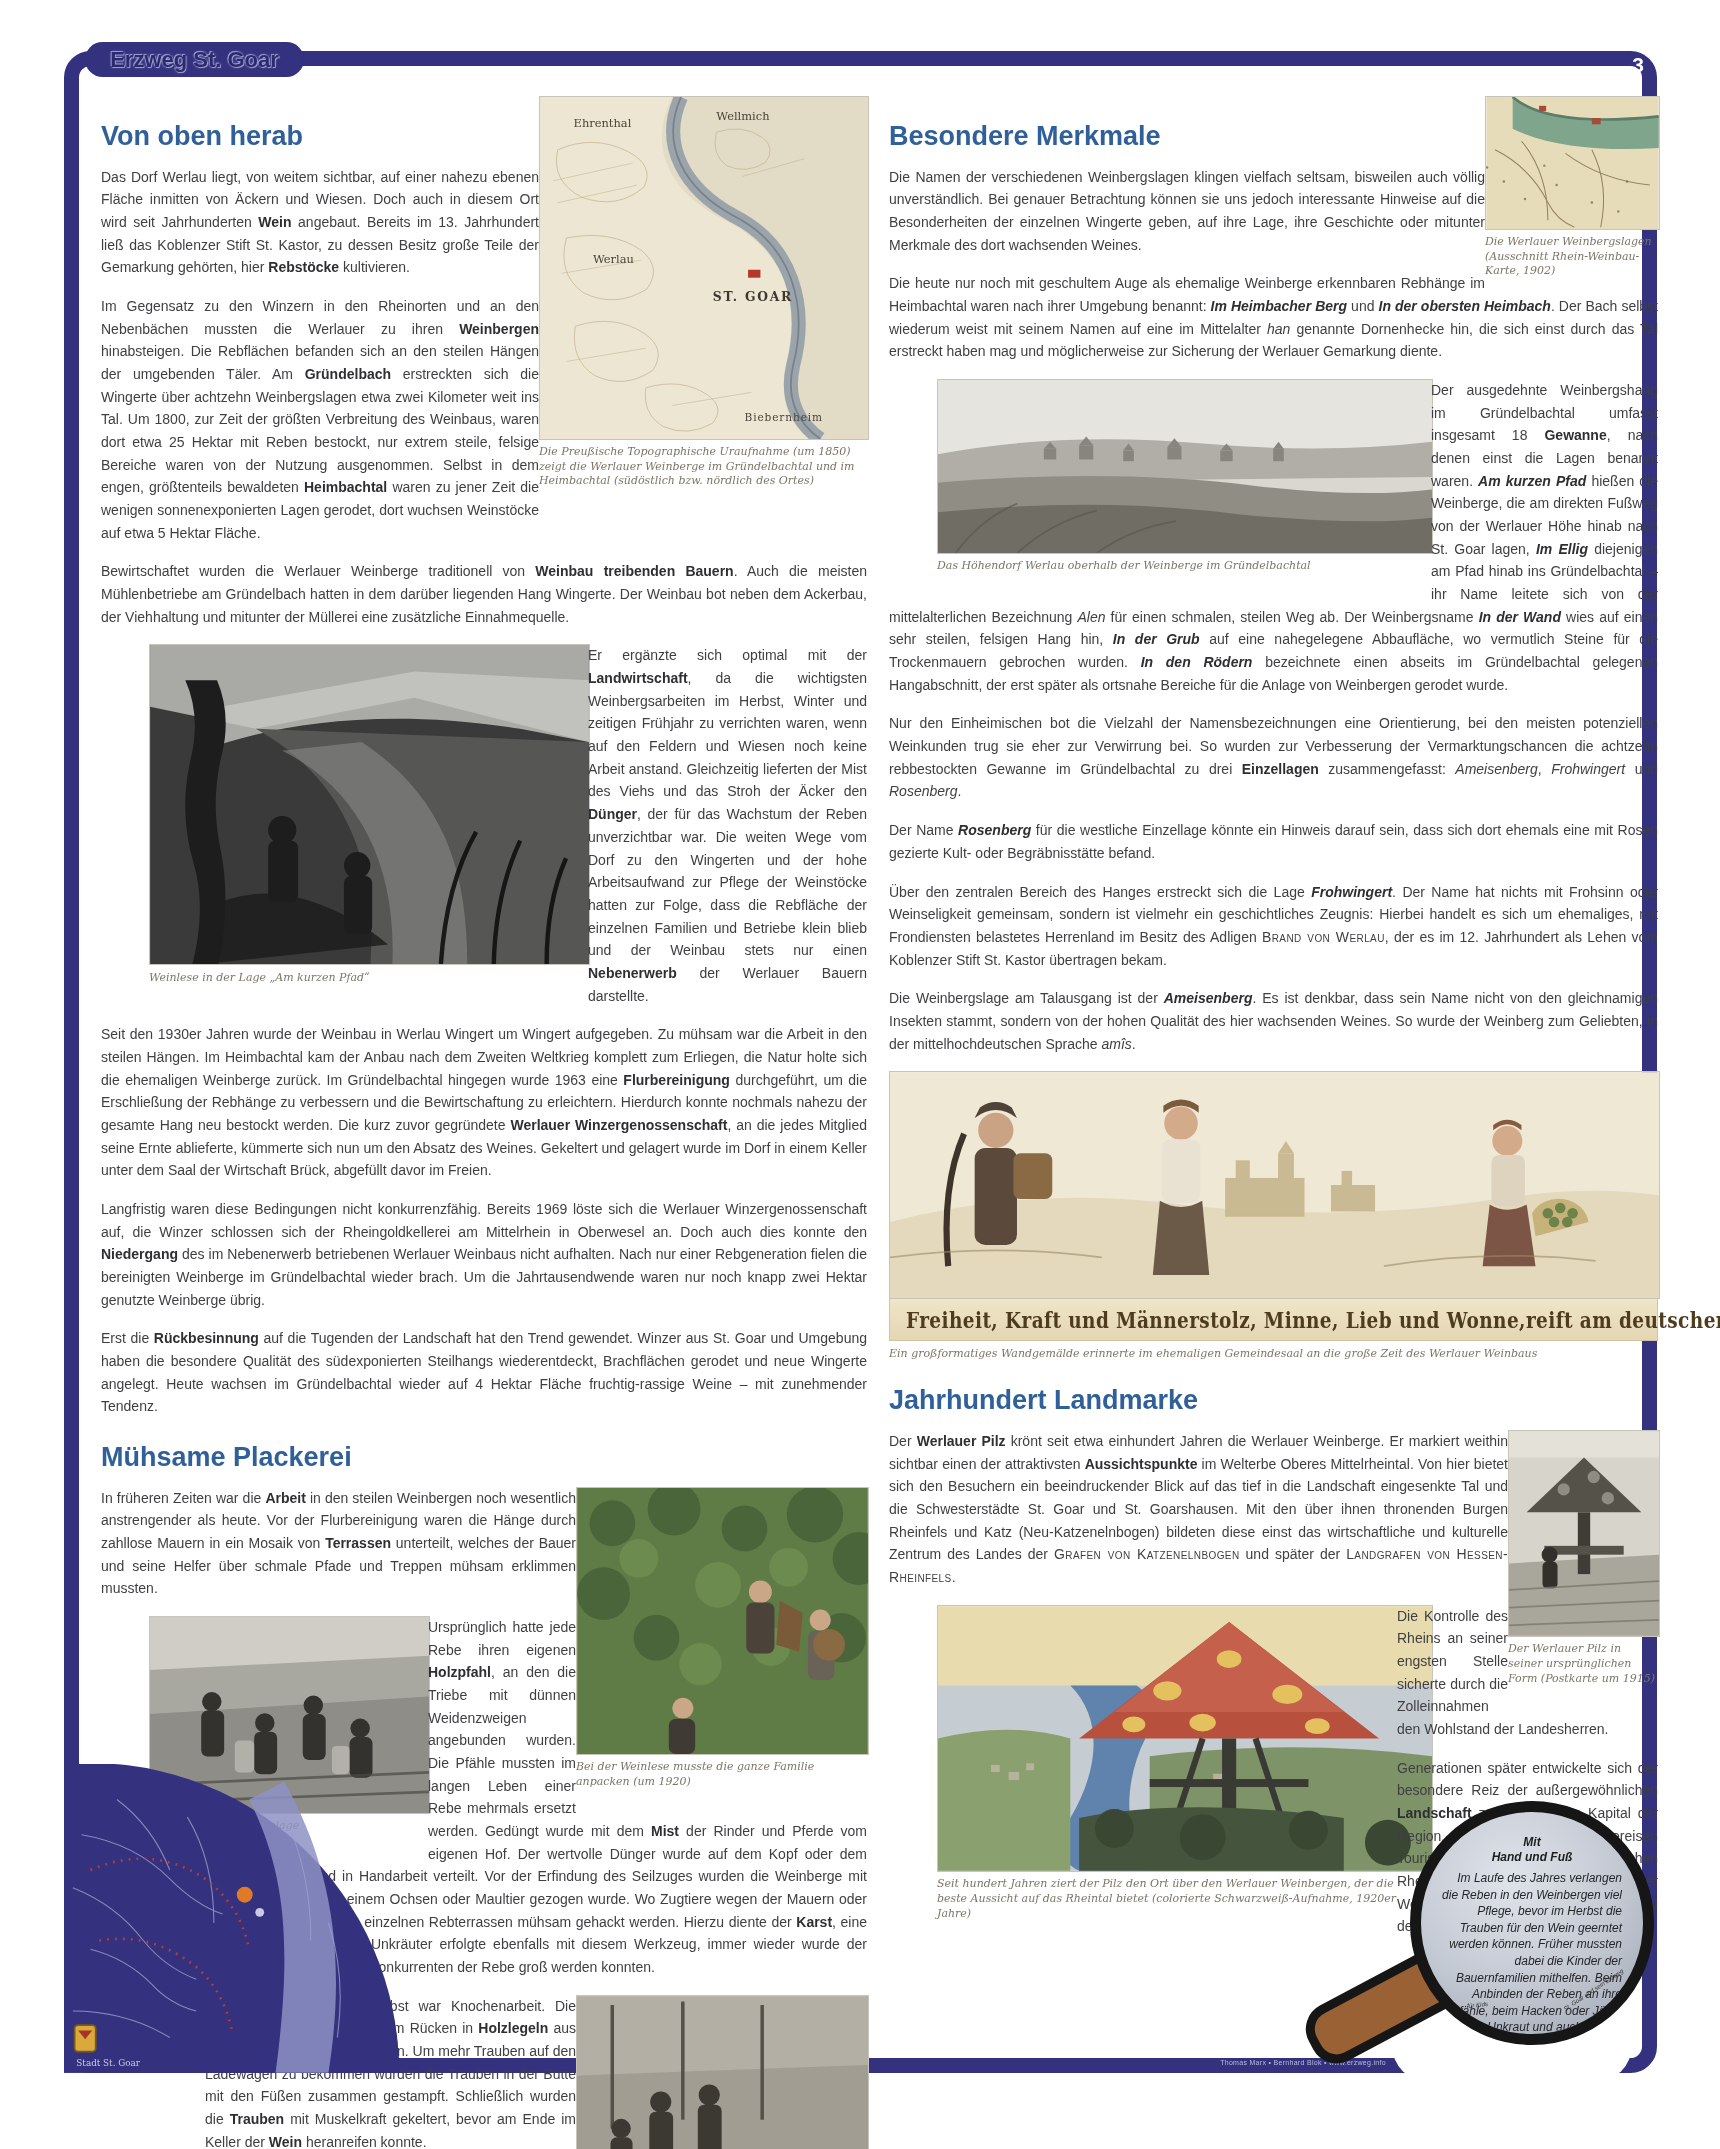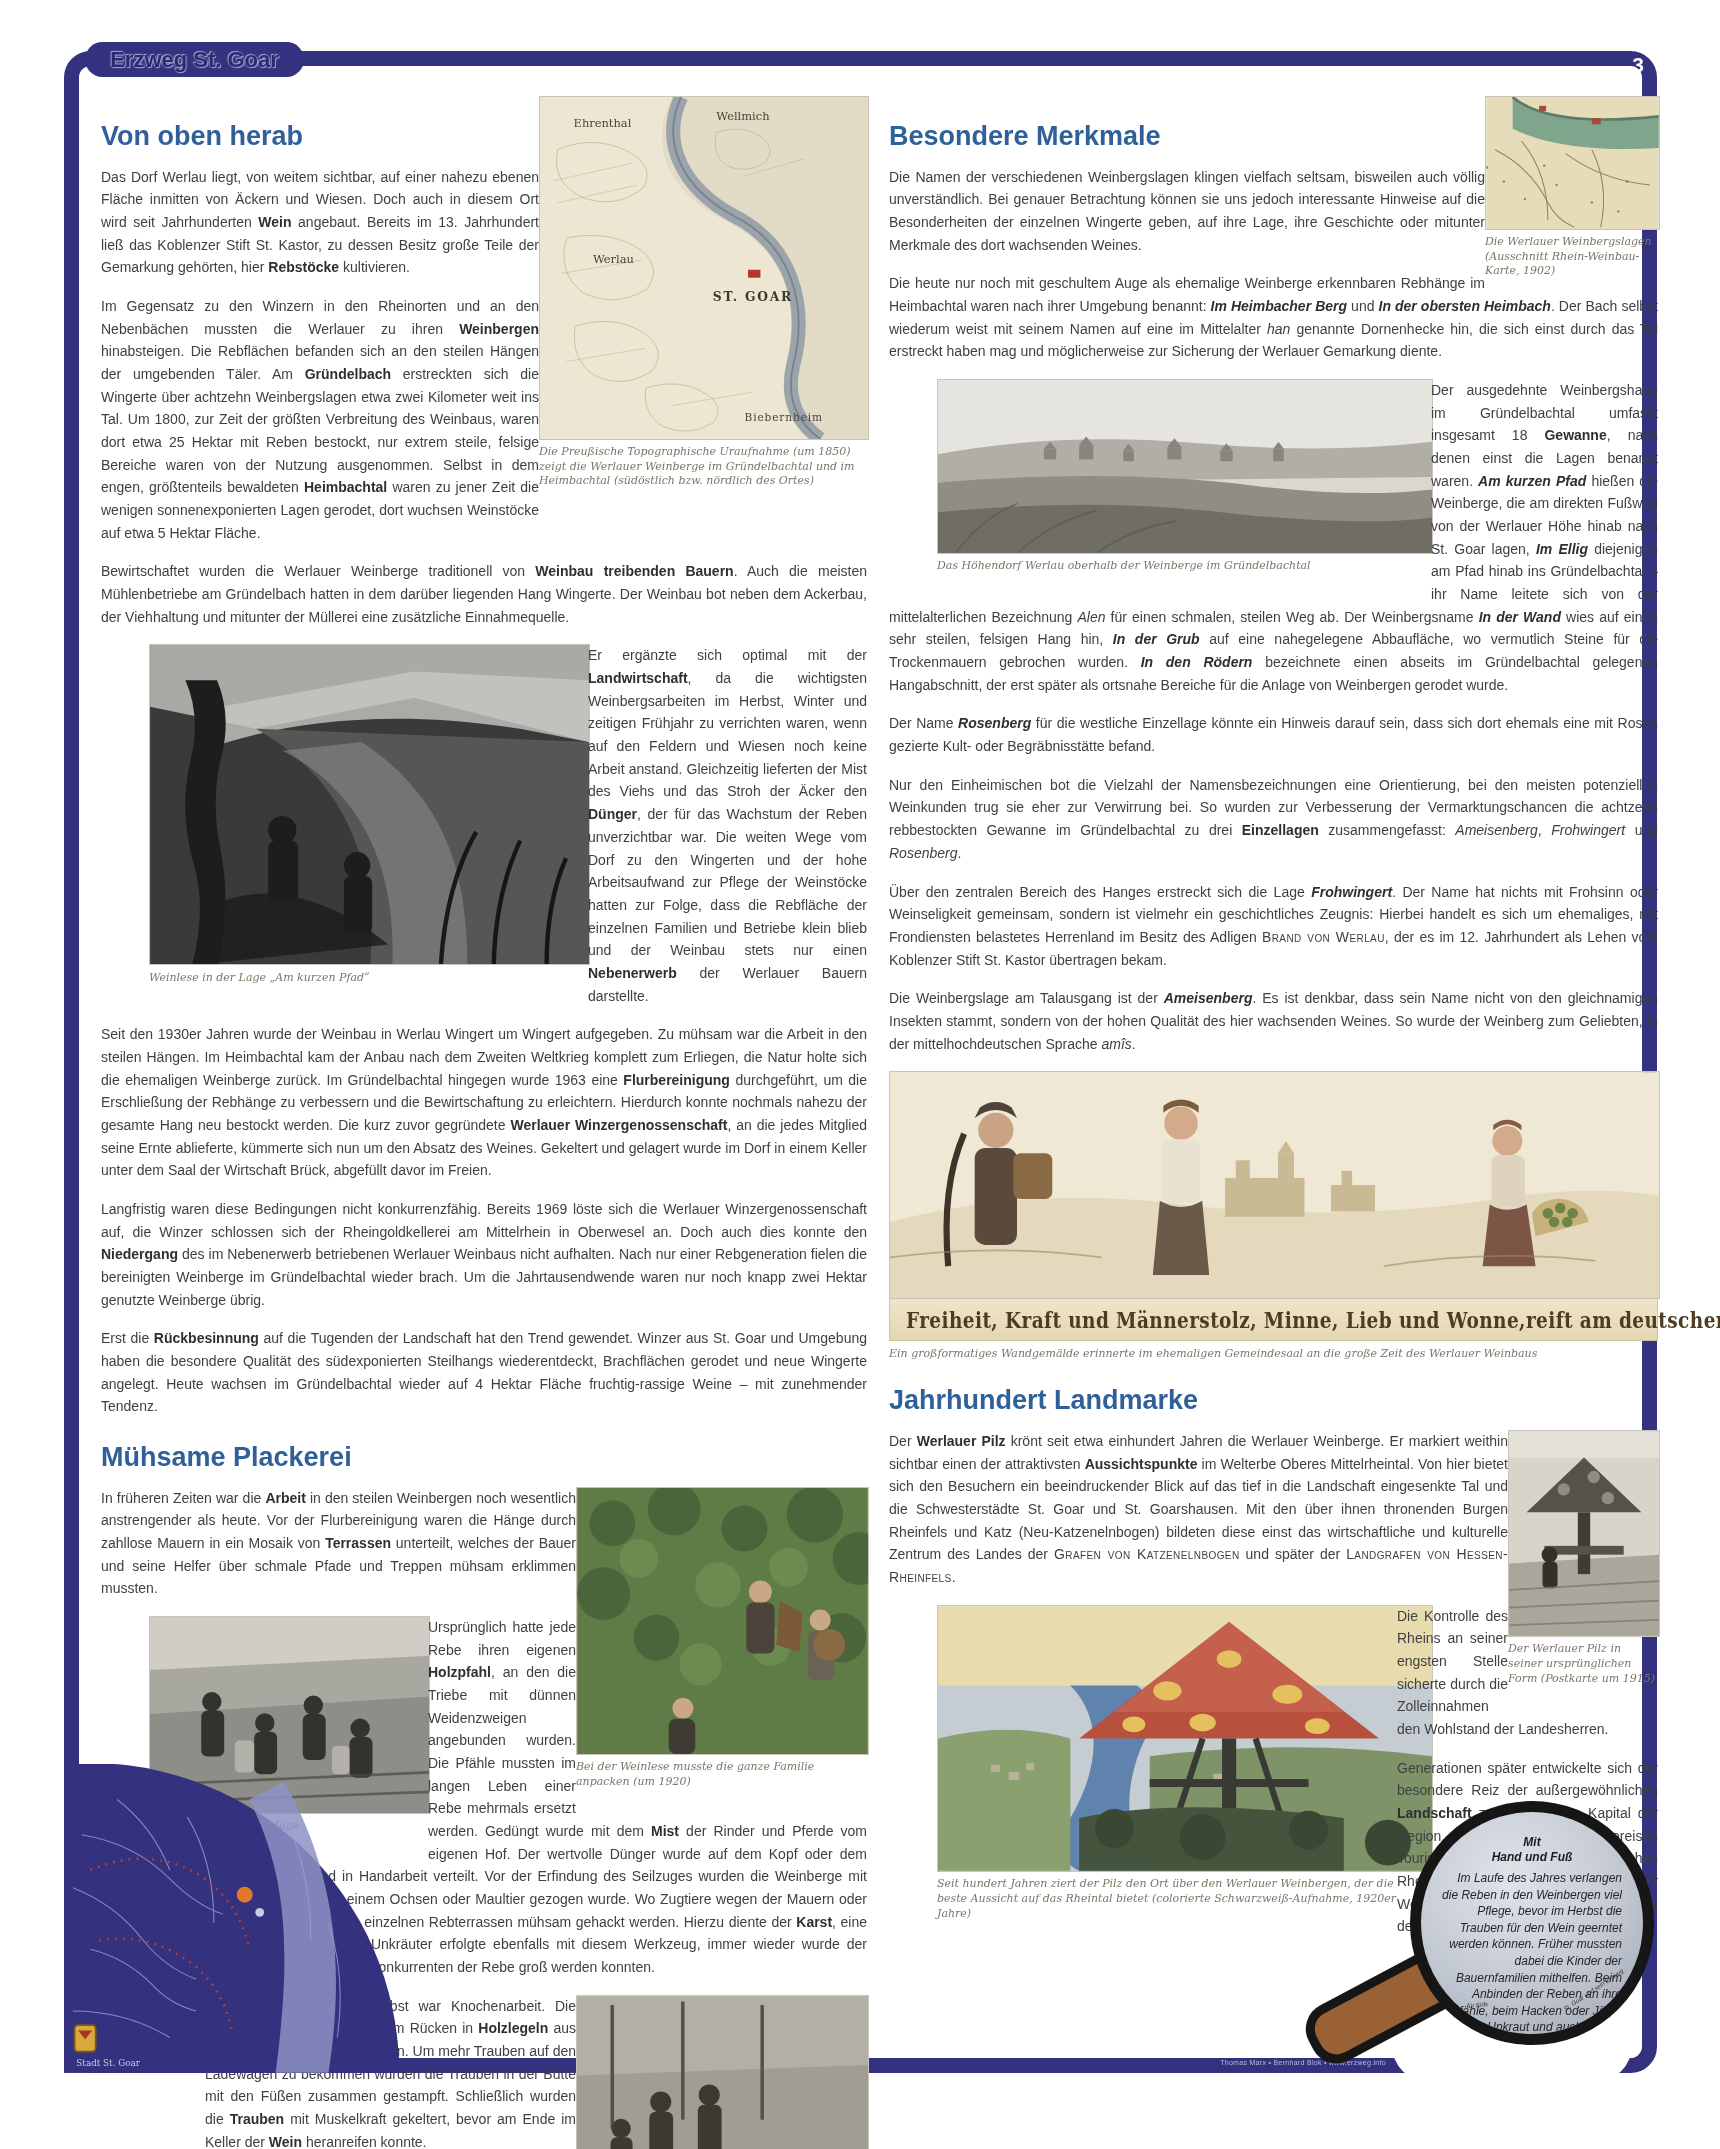--- a/index.html
+++ b/index.html
@@ -295,22 +295,22 @@
         <g stroke="#5a584f" stroke-width="2" opacity="0.7">
           <path d="M20,196 q30,-40 70,-56" fill="none"></path>
             <path d="M90,196 q40,-36 90,-48" fill="none"></path>
           <path d="M180,196 q40,-28 90,-36" fill="none"></path>
         </g>
       </svg>
       <figcaption class="cap">Das Höhendorf Werlau oberhalb der Weinberge im Gründelbachtal</figcaption>
     </figure>
 
     <p class="para">Der ausgedehnte Weinbergshang im Gründelbachtal umfasst insgesamt 18 <b>Gewanne</b>, nach denen einst die Lagen benannt waren. <i><b>Am kurzen Pfad</b></i> hießen die Weinberge, die am direkten Fußweg von der Werlauer Höhe hinab nach St. Goar lagen, <i><b>Im Ellig</b></i> diejenigen am Pfad hinab ins Gründelbachtal – ihr Name leitete sich von der mittelalterlichen Bezeichnung <i>Alen</i> für einen schmalen, steilen Weg ab. Der Weinbergsname <i><b>In der Wand</b></i> wies auf einen sehr steilen, felsigen Hang hin, <i><b>In der Grub</b></i> auf eine nahegelegene Abbaufläche, wo vermutlich Steine für die Trockenmauern gebrochen wurden. <i><b>In den Rödern</b></i> bezeichnete einen abseits im Gründelbachtal gelegenen Hangabschnitt, der erst später als ortsnahe Bereiche für die Anlage von Weinbergen gerodet wurde.</p>
+    <p class="para">Nur den Einheimischen bot die Vielzahl der Namensbezeichnungen eine Orientierung, bei den meisten potenziellen Weinkunden trug sie eher zur Verwirrung bei. So wurden zur Verbesserung der Vermarktungschancen die achtzehn rebbestockten Gewanne im Gründelbachtal zu drei <b>Einzellagen</b> zusammengefasst: <i>Ameisenberg</i>, <i>Frohwingert</i> und <i>Rosenberg</i>.</p>
     <p class="para">Der Name <i><b>Rosenberg</b></i> für die westliche Einzellage könnte ein Hinweis darauf sein, dass sich dort ehemals eine mit Rosen gezierte Kult- oder Begräbnisstätte befand.</p>
-    <p class="para">Nur den Einheimischen bot die Vielzahl der Namensbezeichnungen eine Orientierung, bei den meisten potenziellen Weinkunden trug sie eher zur Verwirrung bei. So wurden zur Verbesserung der Vermarktungschancen die achtzehn rebbestockten Gewanne im Gründelbachtal zu drei <b>Einzellagen</b> zusammengefasst: <i>Ameisenberg</i>, <i>Frohwingert</i> und <i>Rosenberg</i>.</p>
     <p class="para">Über den zentralen Bereich des Hanges erstreckt sich die Lage <i><b>Frohwingert</b></i>. Der Name hat nichts mit Frohsinn oder Weinseligkeit gemeinsam, sondern ist vielmehr ein geschichtliches Zeugnis: Hierbei handelt es sich um ehemaliges, mit Frondiensten belastetes Herrenland im Besitz des Adligen <span class="sc">Brand von Werlau</span>, der es im 12. Jahrhundert als Lehen vom Koblenzer Stift St. Kastor übertragen bekam.</p>
     <p class="para">Die Weinbergslage am Talausgang ist der <i><b>Ameisenberg</b></i>. Es ist denkbar, dass sein Name nicht von den gleichnamigen Insekten stammt, sondern von der hohen Qualität des hier wachsenden Weines. So wurde der Weinberg zum Geliebten, in der mittelhochdeutschen Sprache <i>amîs</i>.</p>
 
     <figure class="fig" style="width:769px;margin-top:5.3px;">
       <svg class="imgbox" width="769" height="226" viewBox="0 0 872 256">
         <rect width="872" height="256" fill="#efe8d4"></rect>
         <path d="M0,170 Q160,128 330,150 Q520,172 700,142 Q800,128 872,140 L872,256 L0,256 Z" fill="#e4d9bc"></path>
         <g fill="#c7b68c" opacity="0.9">
           <rect x="380" y="120" width="90" height="44"></rect>
             <rect x="392" y="100" width="16" height="24"></rect>

